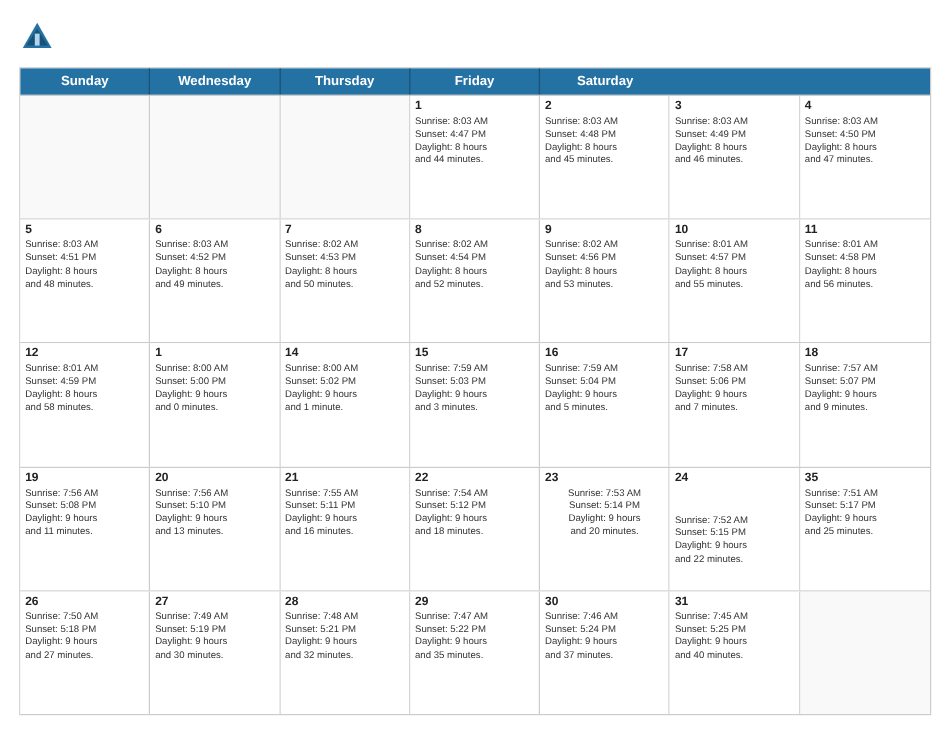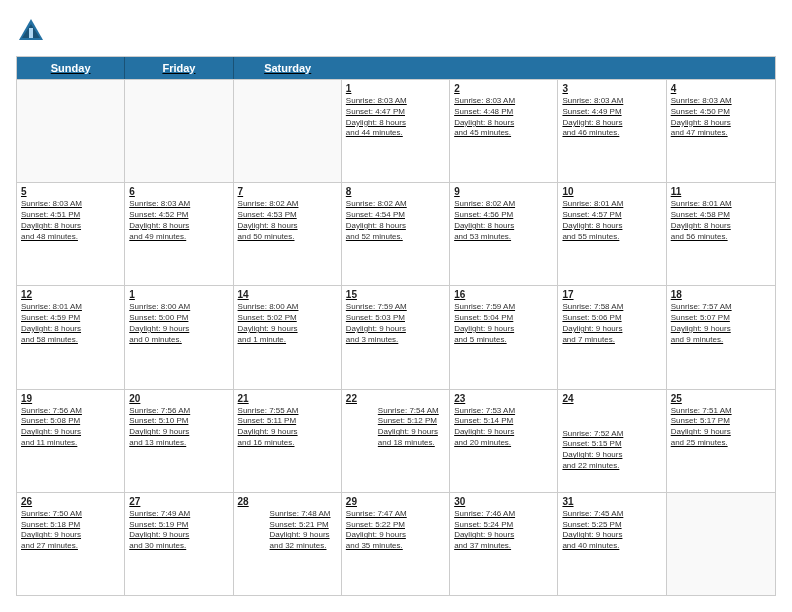--- a/index.html
+++ b/index.html
@@ -9,21 +9,20 @@
       width: 792px;
       height: 612px;
       overflow: hidden;
     }
     .page {
       width: 792px;
       height: 612px;
       padding: 16px;
       display: flex;
       flex-direction: column;
-      text-decoration: underline;
     }
     .header {
       display: flex;
       justify-content: space-between;
       align-items: flex-start;
       margin-bottom: 10px;
     }
     .logo {
       display: flex;
       align-items: center;
@@ -123,20 +122,22 @@
     </div>
     <div class="title-block">
       <div class="month-title"></div>
       <div class="subtitle"></div>
     </div>
   </div>
 
   <div class="calendar">
     <div class="cal-header">
     <div class="cal-header-cell">Sunday</div>
+        <div class="cal-header-cell">Wednesday</div>
+        <div class="cal-header-cell">Thursday</div>
         <div class="cal-header-cell">Friday</div>
         <div class="cal-header-cell">Saturday</div>
       </div>
     <div class="cal-body">
     <div class="cal-row">
           <div class="cal-cell empty"></div>
           <div class="cal-cell empty"></div>
           <div class="cal-cell empty"></div>
           <div class="cal-cell">
             <div class="day-num">1</div>
@@ -286,41 +287,41 @@
           </div>
           <div class="cal-cell">
             <div class="day-num">21</div>
             <div class="cell-content" style="white-space: pre-line;">Sunrise: 7:55 AM
 Sunset: 5:11 PM
 Daylight: 9 hours
 and 16 minutes.</div>
           </div>
           <div class="cal-cell">
             <div class="day-num">22</div>
-            <div class="cell-content" style="white-space: pre-line; margin-left: 32px;">Sunrise: 7:54 AM
+            <div class="cell-content" style="white-space: pre-line;">Sunrise: 7:54 AM
 Sunset: 5:12 PM
 Daylight: 9 hours
 and 18 minutes.</div>
           </div>
           <div class="cal-cell">
             <div class="day-num">23</div>
-            <div class="cell-content" style="white-space: pre-line;">Sunrise: 7:53 AM
+            <div class="cell-content" style="white-space: pre-line; text-align: center;">Sunrise: 7:53 AM
 Sunset: 5:14 PM
 Daylight: 9 hours
 and 20 minutes.</div>
           </div>
           <div class="cal-cell">
             <div class="day-num">24</div>
             <div class="cell-content" style="white-space: pre-line; margin-top: 25px;">Sunrise: 7:52 AM
 Sunset: 5:15 PM
 Daylight: 9 hours
 and 22 minutes.</div>
           </div>
           <div class="cal-cell">
-            <div class="day-num">25</div>
+            <div class="day-num">35</div>
             <div class="cell-content" style="white-space: pre-line;">Sunrise: 7:51 AM
 Sunset: 5:17 PM
 Daylight: 9 hours
 and 25 minutes.</div>
           </div>
         </div>
         <div class="cal-row">
           <div class="cal-cell">
             <div class="day-num">26</div>
             <div class="cell-content" style="white-space: pre-line;">Sunrise: 7:50 AM
@@ -330,21 +331,21 @@
           </div>
           <div class="cal-cell">
             <div class="day-num">27</div>
             <div class="cell-content" style="white-space: pre-line;">Sunrise: 7:49 AM
 Sunset: 5:19 PM
 Daylight: 9 hours
 and 30 minutes.</div>
           </div>
           <div class="cal-cell">
             <div class="day-num">28</div>
-            <div class="cell-content" style="white-space: pre-line; margin-left: 32px;">Sunrise: 7:48 AM
+            <div class="cell-content" style="white-space: pre-line;">Sunrise: 7:48 AM
 Sunset: 5:21 PM
 Daylight: 9 hours
 and 32 minutes.</div>
           </div>
           <div class="cal-cell">
             <div class="day-num">29</div>
             <div class="cell-content" style="white-space: pre-line;">Sunrise: 7:47 AM
 Sunset: 5:22 PM
 Daylight: 9 hours
 and 35 minutes.</div>

